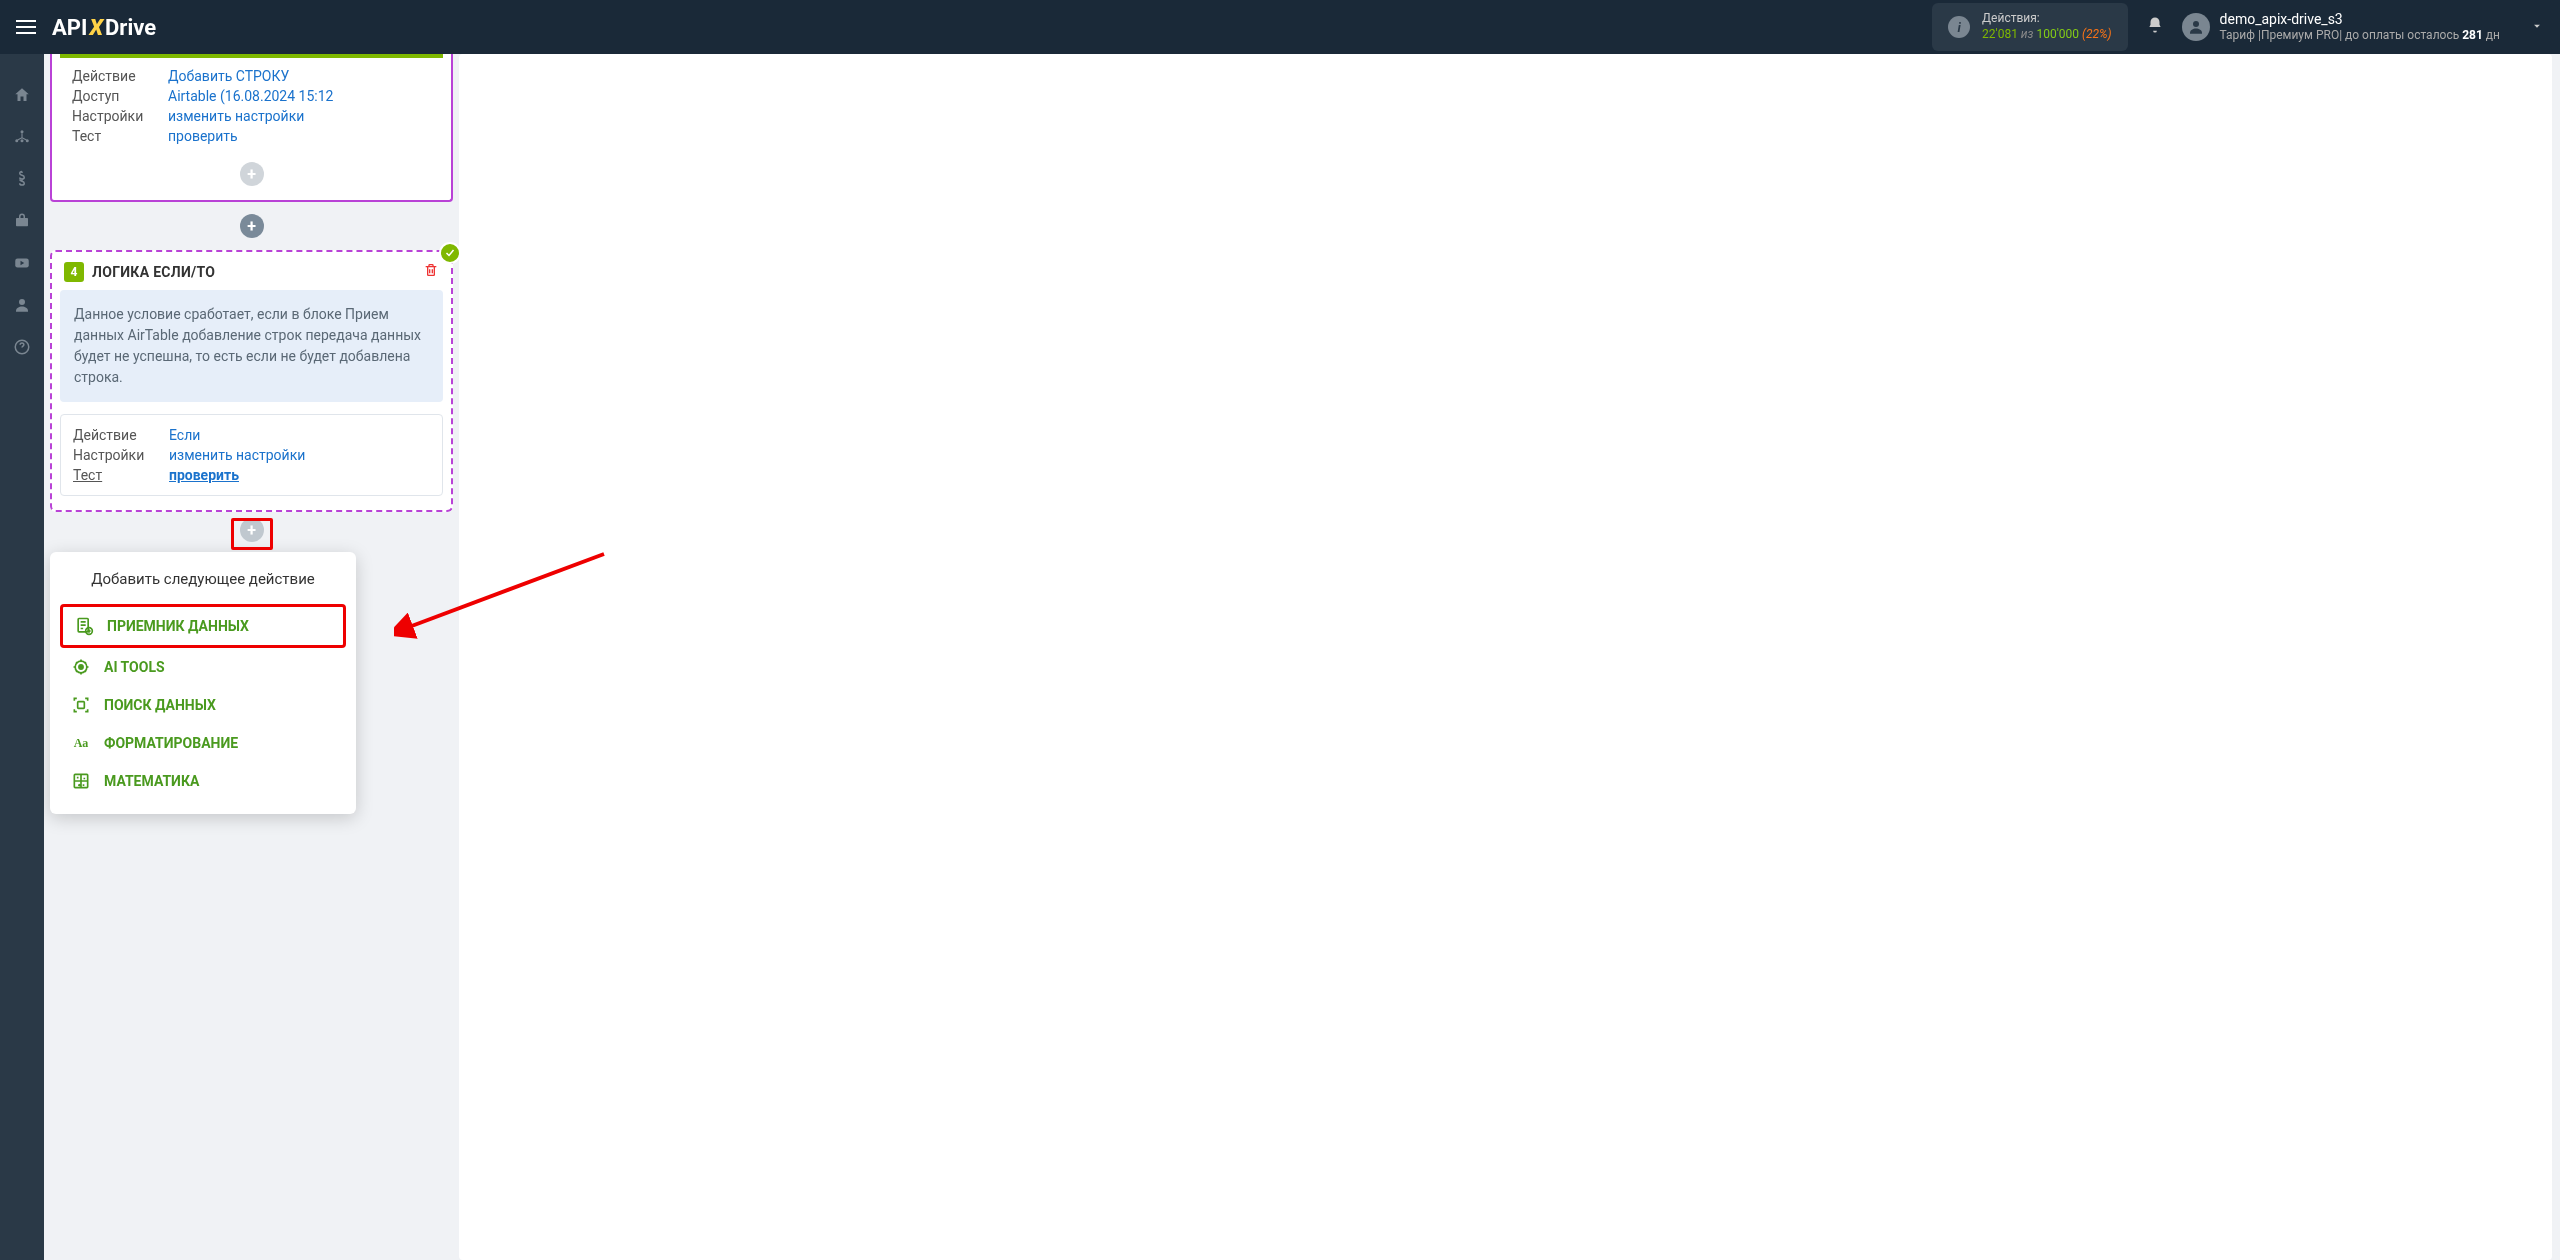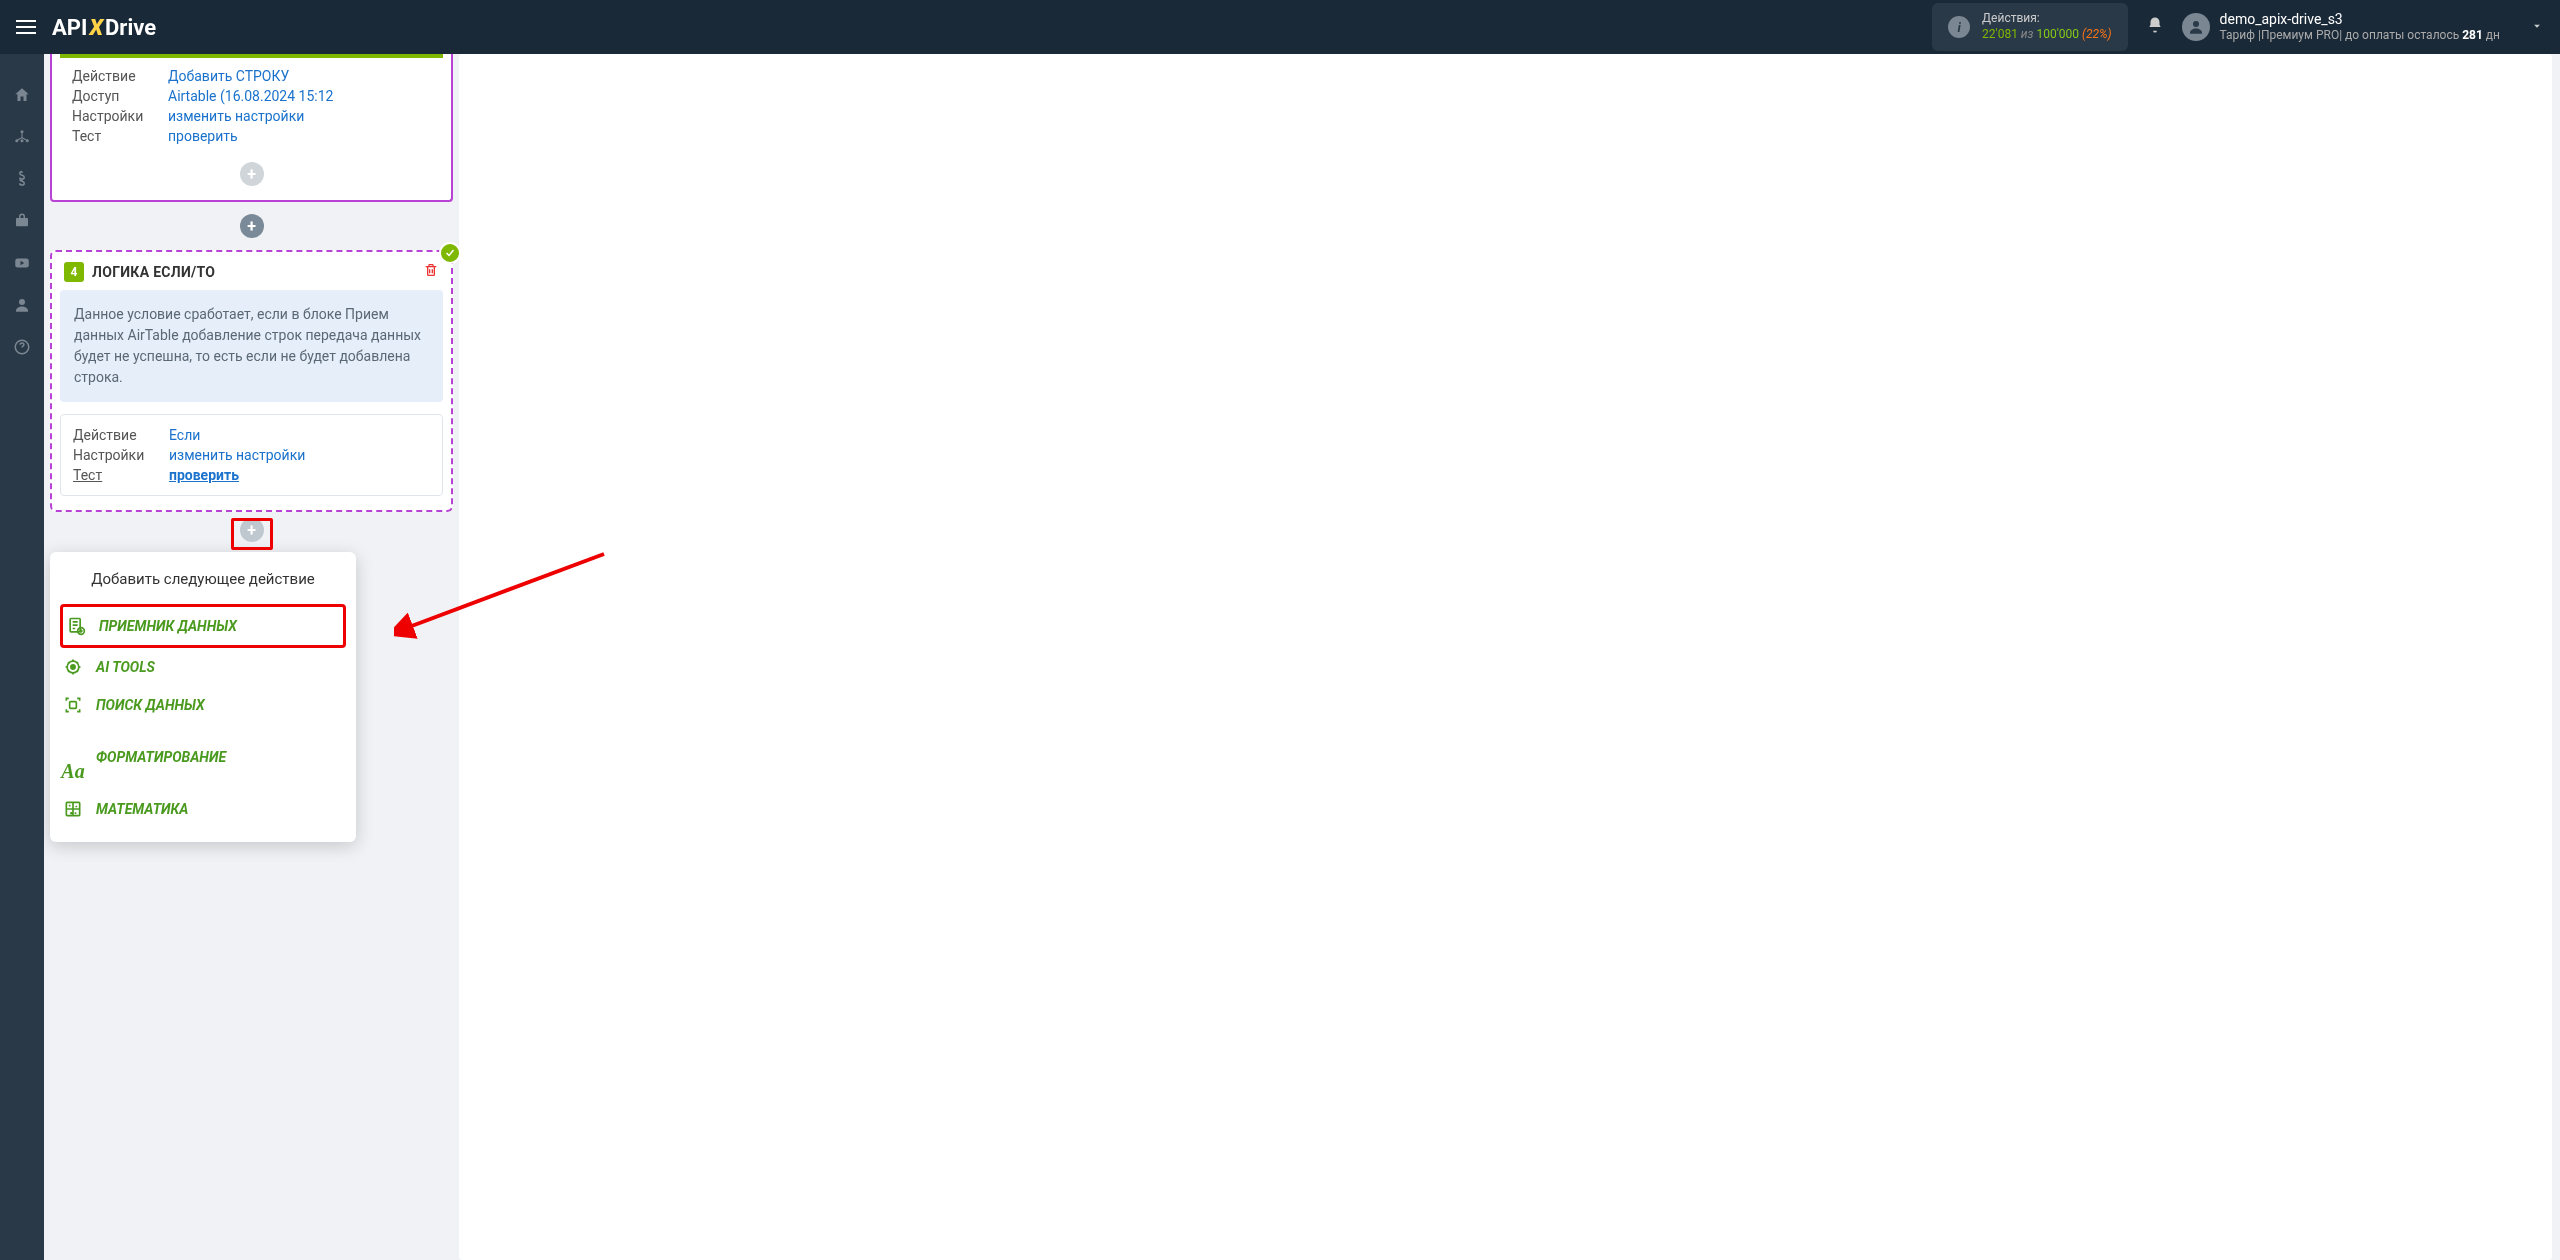--- a/index.html
+++ b/index.html
@@ -232,27 +232,26 @@
       max-width: 306px;
     }
     .popup-title {
       text-align: center;
       font-size: 15px;
       color: #333;
       margin-bottom: 16px;
     }
     .popup-item {
       display: flex; align-items: center; gap: 12px;
-      padding: 8px 2px;
+      padding: 8px 10px;
       cursor: pointer;
       color: #4a9a1f;
       font-weight: 700;
       font-size: 14px;
       border-radius: 3px;
-      font-style: italic;
     }
     .popup-item.highlighted {
       border: 3px solid #e00;
       border-radius: 4px;
     }
     .popup-icon {
       width: 22px; height: 22px;
       display: flex; align-items: center; justify-content: center;
       color: #4a9a1f;
       flex-shrink: 0;
@@ -463,21 +462,21 @@
         <span class="popup-icon">
           <svg viewBox="0 0 24 24" fill="none" stroke="currentColor" stroke-width="2">
               <path d="M4 7V4h3M20 7V4h-3M4 17v3h3M20 17v3h-3"></path>
               <rect x="8" y="8" width="8" height="8" rx="1"></rect>
             </svg>
         </span>
         <span>ПОИСК ДАННЫХ</span>
       </div>
 
       <div class="popup-item">
-        <span class="popup-icon" style="font-weight:700; font-size:20px; font-family:serif;margin-top:28px;">Aa</span>
+        <span class="popup-icon" style="font-weight:700; font-size:12px; font-family:serif;">Aa</span>
         <span>ФОРМАТИРОВАНИЕ</span>
       </div>
 
       <div class="popup-item">
         <span class="popup-icon">
           <svg viewBox="0 0 24 24" fill="none" stroke="currentColor" stroke-width="2">
               <rect x="4" y="4" width="16" height="16" rx="1"></rect>
               <path d="M4 12h16M12 4v16M7 8h2M8 7v2m6 8h2m-7-1l2 2m0-2l-2 2m6-9h2"></path>
             </svg>
         </span>

